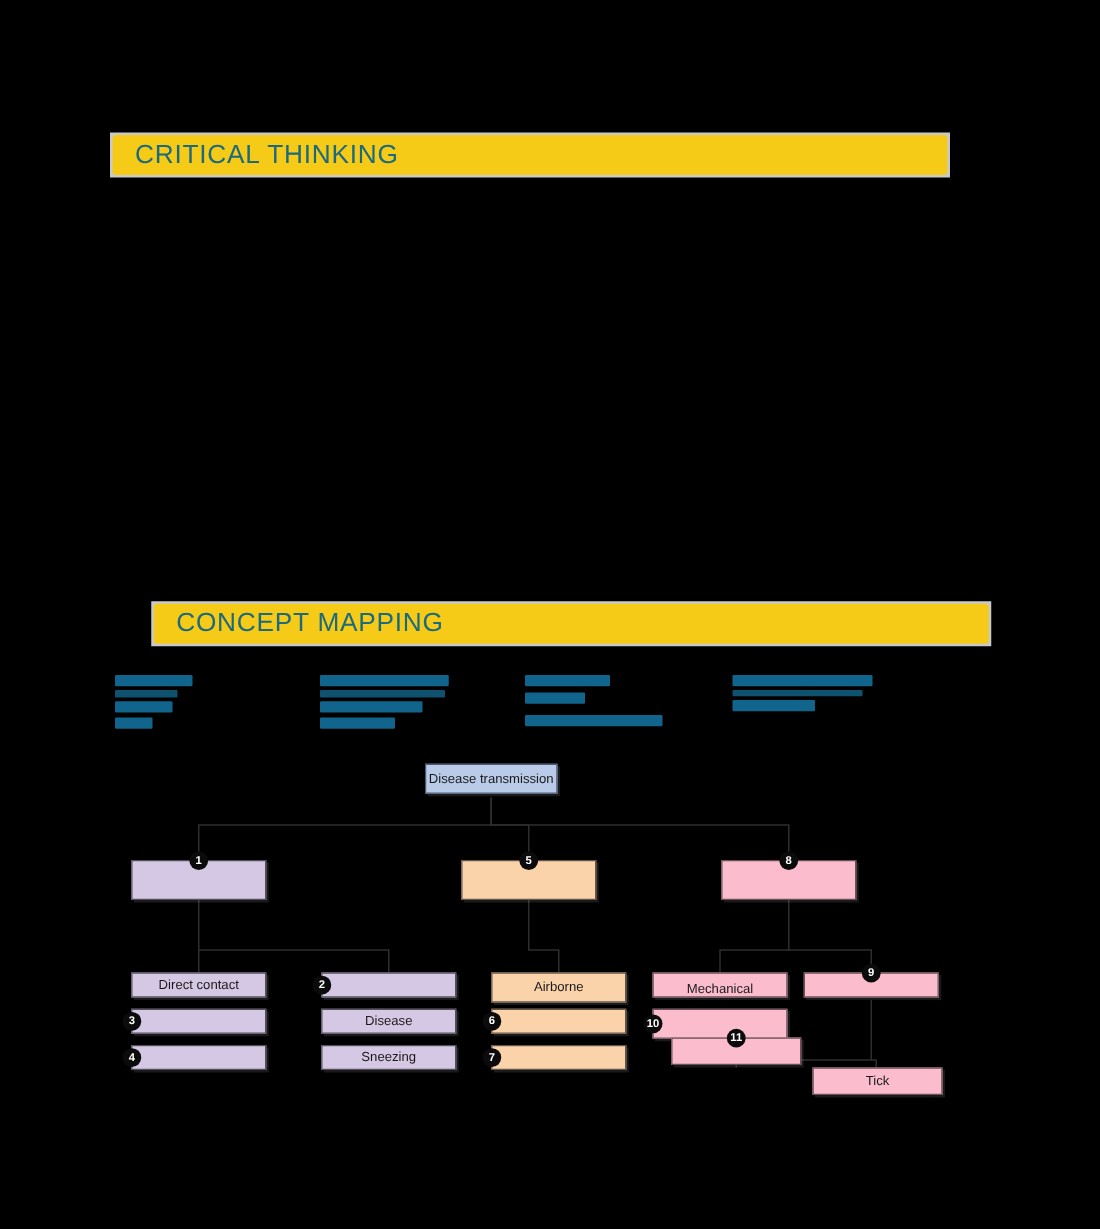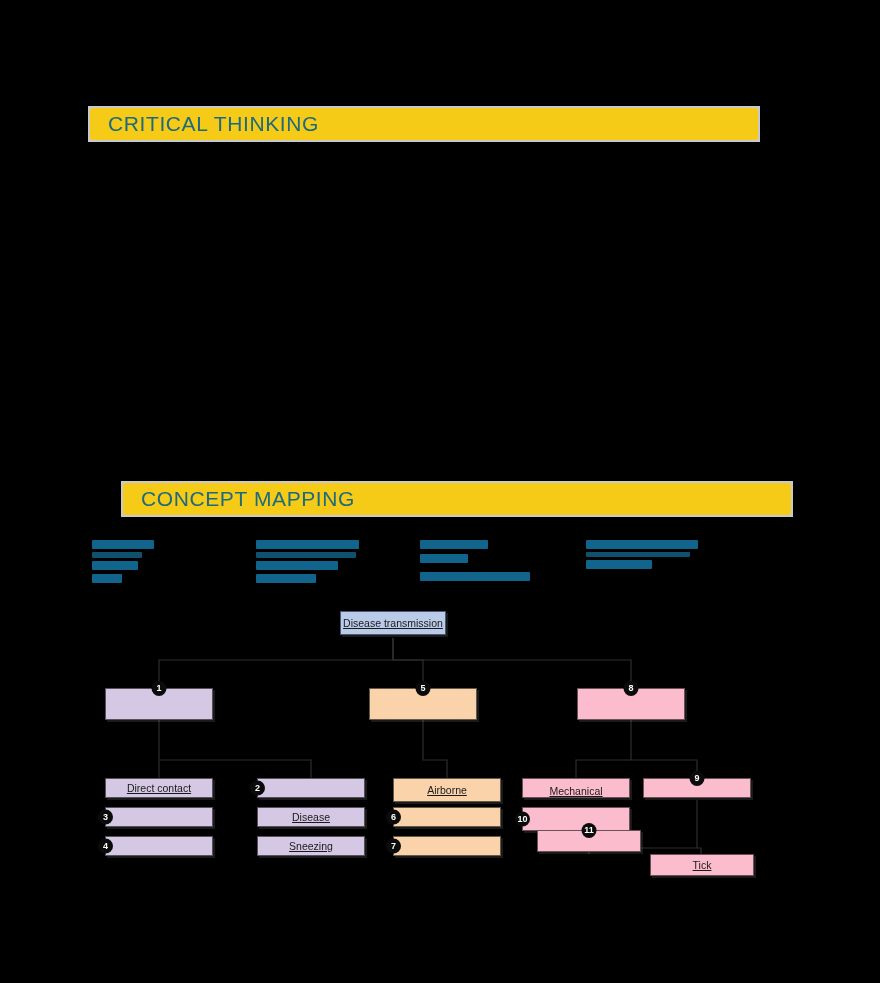--- a/index.html
+++ b/index.html
@@ -68,21 +68,20 @@
     position: absolute;
     box-sizing: border-box;
     border: 1px solid #3b3b3b;
     display: flex;
     align-items: center;
     justify-content: center;
     font-size: 10.5px;
     color: #1a1a1a;
     font-family: "Liberation Sans", sans-serif;
     box-shadow: 2px 2px 0 rgba(255,255,255,0.10);
-    text-decoration: underline;
   }
   .node.root   { background: #b9cbe8; border-color: #4a5a73; }
   .node.purple { background: #d5c8e4; border-color: #55505c; }
   .node.orange { background: #fad3aa; border-color: #63584c; }
   .node.pink   { background: #fbbcce; border-color: #6a5058; }
 
   
   .badge {
     position: absolute;
     width: 15px;

